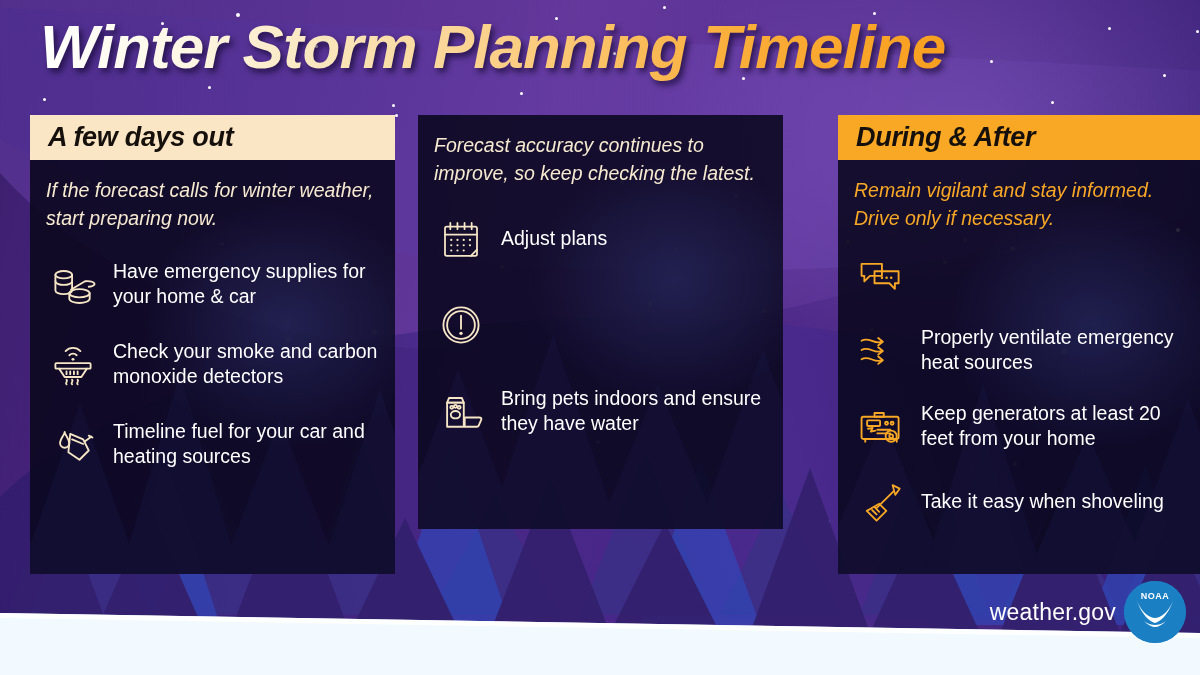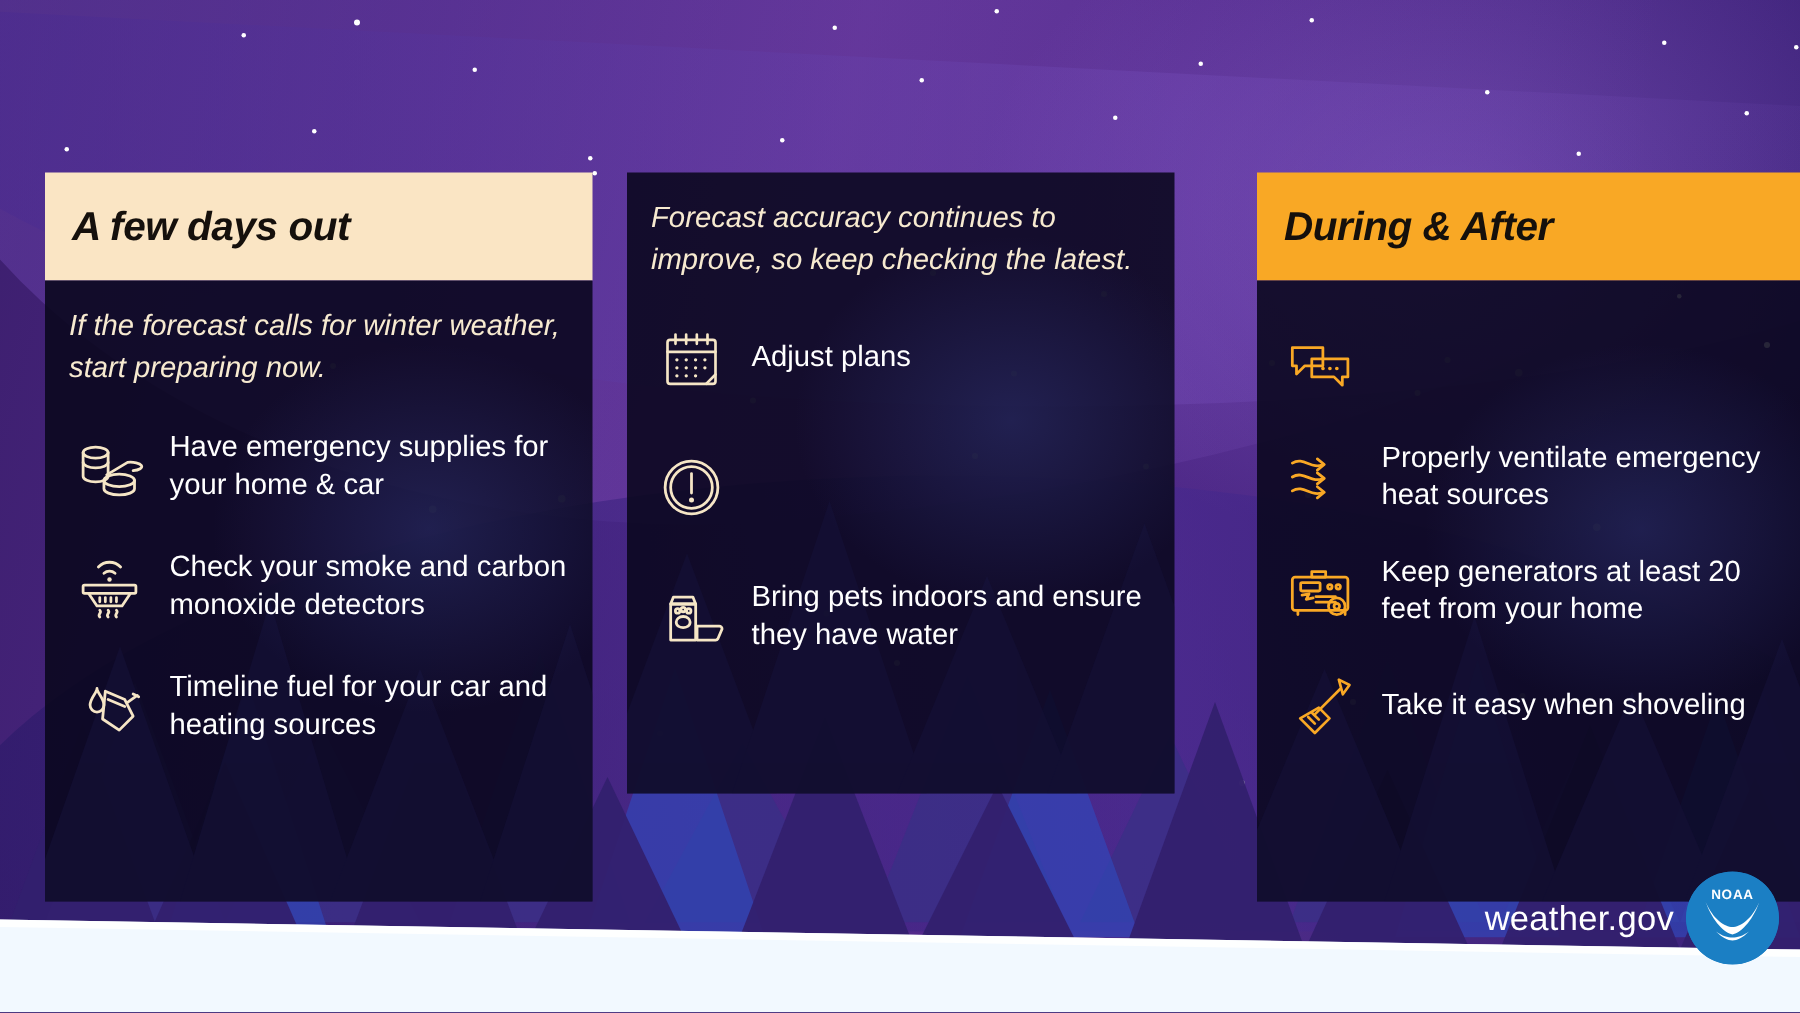--- a/index.html
+++ b/index.html
@@ -58,21 +58,21 @@
     -webkit-text-fill-color:transparent; color:transparent;
     filter:drop-shadow(3px 4px 3px rgba(20,8,50,.75));
   }
 
   
   .panel { position:absolute; top:115px; width:365px; }
   .p1 { left:30px; }
   .p2 { left:418px; }
   .p3 { left:838px; }
   .panel-head {
-    height:72px; display:flex; align-items:center; padding:0 0 0 18px;
+    height:45px; display:flex; align-items:center; padding:0 0 0 18px;
     font-size:27px; font-weight:bold; font-style:italic; color:#15100c;
     letter-spacing:-.3px;
   }
   .h1 { background:#fae5c4; }
   .h2 { background:#fbcf8e; }
   .h3 { background:#f9a825; }
   .panel-body {
     background:rgba(9,7,28,.88);
     height:414px;
     padding:16px 14px 10px 16px;
@@ -221,20 +221,21 @@
     </svg>
   </div>
 
   <div class="snow">
     <svg viewBox="0 0 1200 90" preserveAspectRatio="none">
       <polygon points="0,28 1200,48 1200,90 0,90" fill="#f2f9ff"></polygon>
       <polygon points="0,28 1200,48 1200,53 0,33" fill="#ffffff" opacity=".9"></polygon>
     </svg>
   </div>
 
+  <div class="title">Winter Storm Planning Timeline</div>
 
   <div class="panel p1">
     <div class="panel-head h1">A few days out</div>
     <div class="panel-body">
       <div class="body-trees">
         <svg viewBox="0 0 365 230" preserveAspectRatio="none">
           <g fill="#141035">
             <polygon points="-10,230 50,60 110,230"></polygon>
             <polygon points="90,230 150,30 210,230"></polygon>
             <polygon points="190,230 250,75 310,230"></polygon>
@@ -366,20 +367,21 @@
           <g fill="#141035">
             <polygon points="-20,230 45,75 110,230"></polygon>
             <polygon points="85,230 145,40 205,230"></polygon>
             <polygon points="190,230 250,90 310,230"></polygon>
             <polygon points="285,230 350,55 415,230"></polygon>
           </g>
         </svg>
       </div>
       <div class="body-shine"></div>
       <div class="inner">
+        <div class="intro orange">Remain vigilant and stay informed. Drive only if necessary.</div>
         <div class="items">
 
           <div class="item">
             <span class="ico i-orange">
               <svg viewBox="0 0 54 54" width="50" height="50">
                 <path d="M6 16 h22 v13 h-13 l-6 6 v-6 h-3 z"></path>
                 <path d="M20 24 h26 v13 h-4 v6 l-6 -6 h-16 z"></path>
                 <g stroke-width="2.6">
                   <path d="M28 31 h.1 M33 31 h.1 M38 31 h.1"></path>
                 </g>

